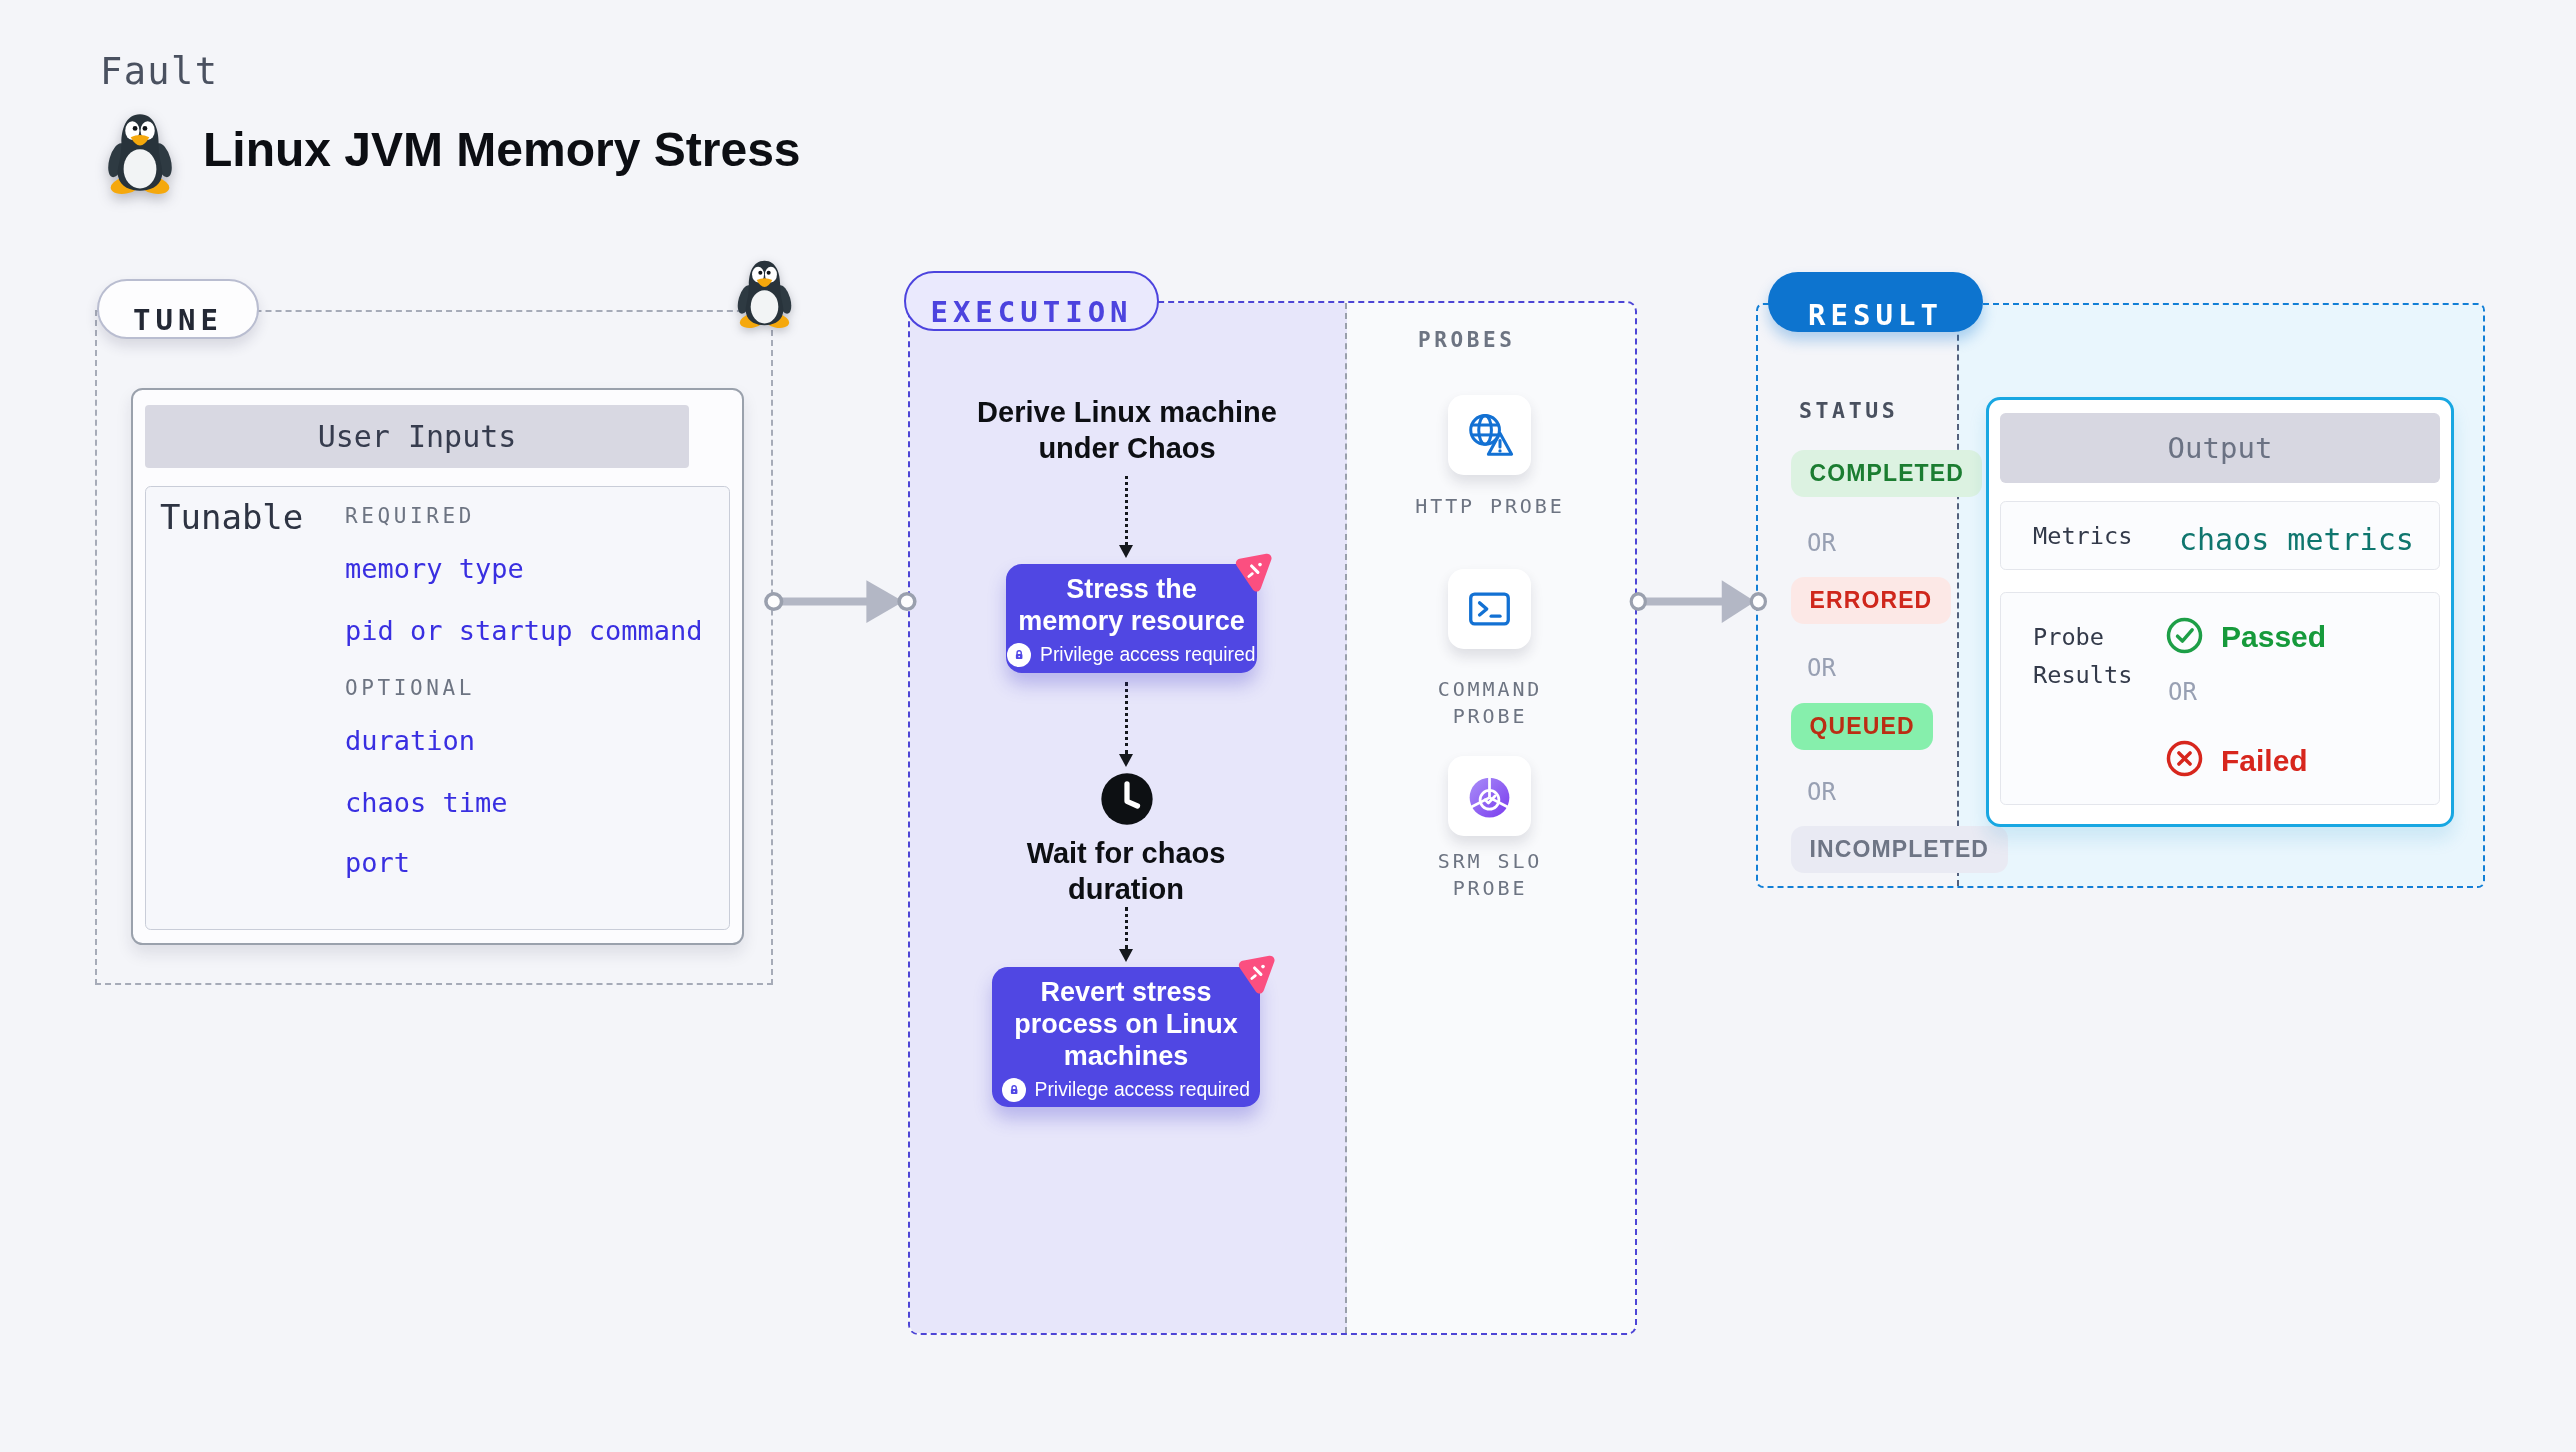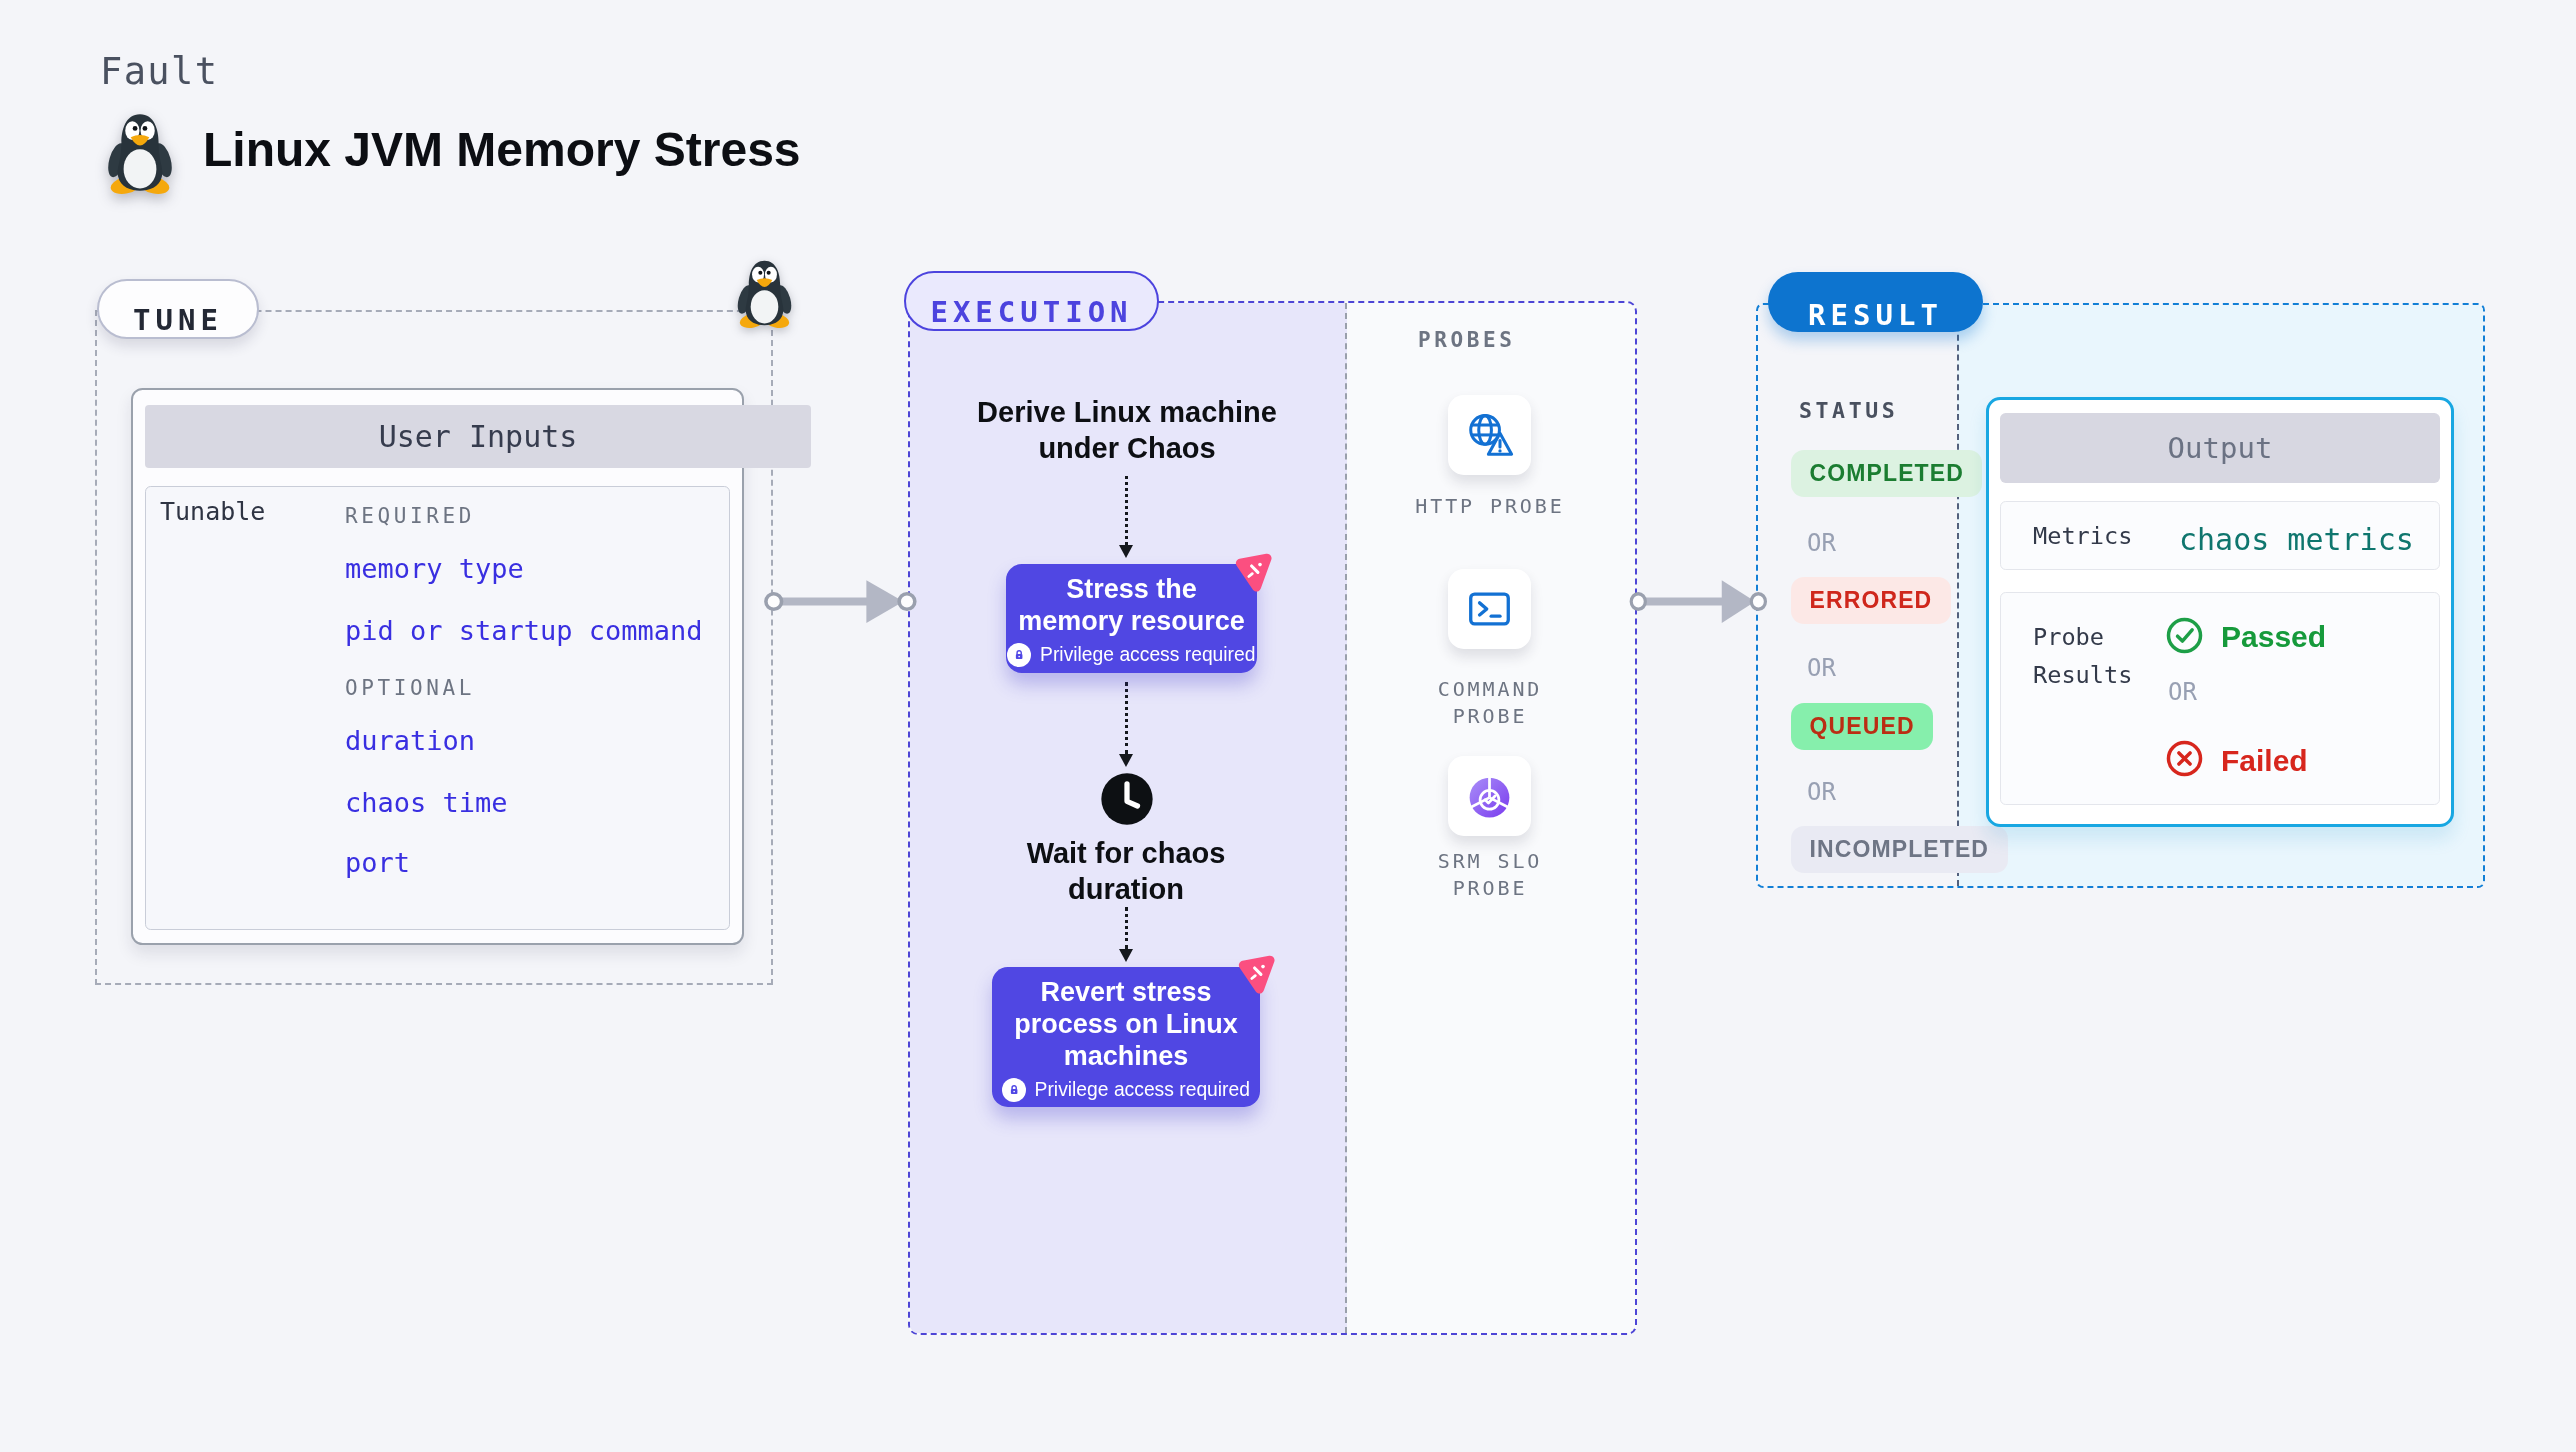--- a/index.html
+++ b/index.html
@@ -25,24 +25,24 @@
   .tune-pill   { left:97px;  top:279px; width:162px; background:#fdfdfe; border:2.1px solid #b9bdd0; color:#232834;
                  box-shadow:0 7.2px 13px rgba(40,44,80,.14); }
   .exec-pill   { left:904px; top:271px; width:255px; background:#eae9fd; border:2.9px solid #4c43de; color:#4c43de; }
   .result-pill { left:1768px; top:272px; width:215px; background:#0d74cf; color:#fff;
                  box-shadow:0 8.6px 14.3px rgba(13,116,207,.30); }
 
   
   .tune-box { left:95px; top:310px; width:678px; height:675px; border:2.9px dashed #a6abb8; }
   .ui-card  { left:131px; top:388px; width:613px; height:557px; background:#fcfcfe; border:2.9px solid #9aa1ac;
               border-radius:11.5px; box-shadow:0 8.6px 15.8px rgba(30,34,60,.10); }
-  .ui-head  { left:145px; top:405px; width:666px; height:63px; background:#d8d8e2; border-radius:4px;
+  .ui-head  { left:145px; top:405px; width:544px; height:63px; background:#d8d8e2; border-radius:4px;
               color:#363c4e; font-size:30px; display:flex; align-items:center; justify-content:center; }
   .ui-body  { left:145px; top:486px; width:585px; height:444px; background:#f6f7fb; border:1.4px solid #c9cdd8; border-radius:5.7px; }
-  .tunable  { left:160px; top:497px; font-size:25px; color:#2e3443; }
+  .tunable  { left:160px; top:497px; font-size:34px; color:#2e3443; }
   .group-h  { font-size:21px; color:#6d7482; letter-spacing:3.6px; }
   .ilink    { font-size:27px; color:#392fe1; cursor:pointer; }
 
   
   .arrow-h { z-index:4; }
 
   
   .exec-box { left:908px; top:301px; width:729px; height:1034px; border:2.9px dashed #4d45d6; border-radius:10px;
               background:#f9fafc; overflow:hidden; }
   .exec-lav { position:absolute; left:0; top:0; bottom:0; width:437px; background:#e7e6fa; border-right:2.1px dashed #9aa0ab; }

